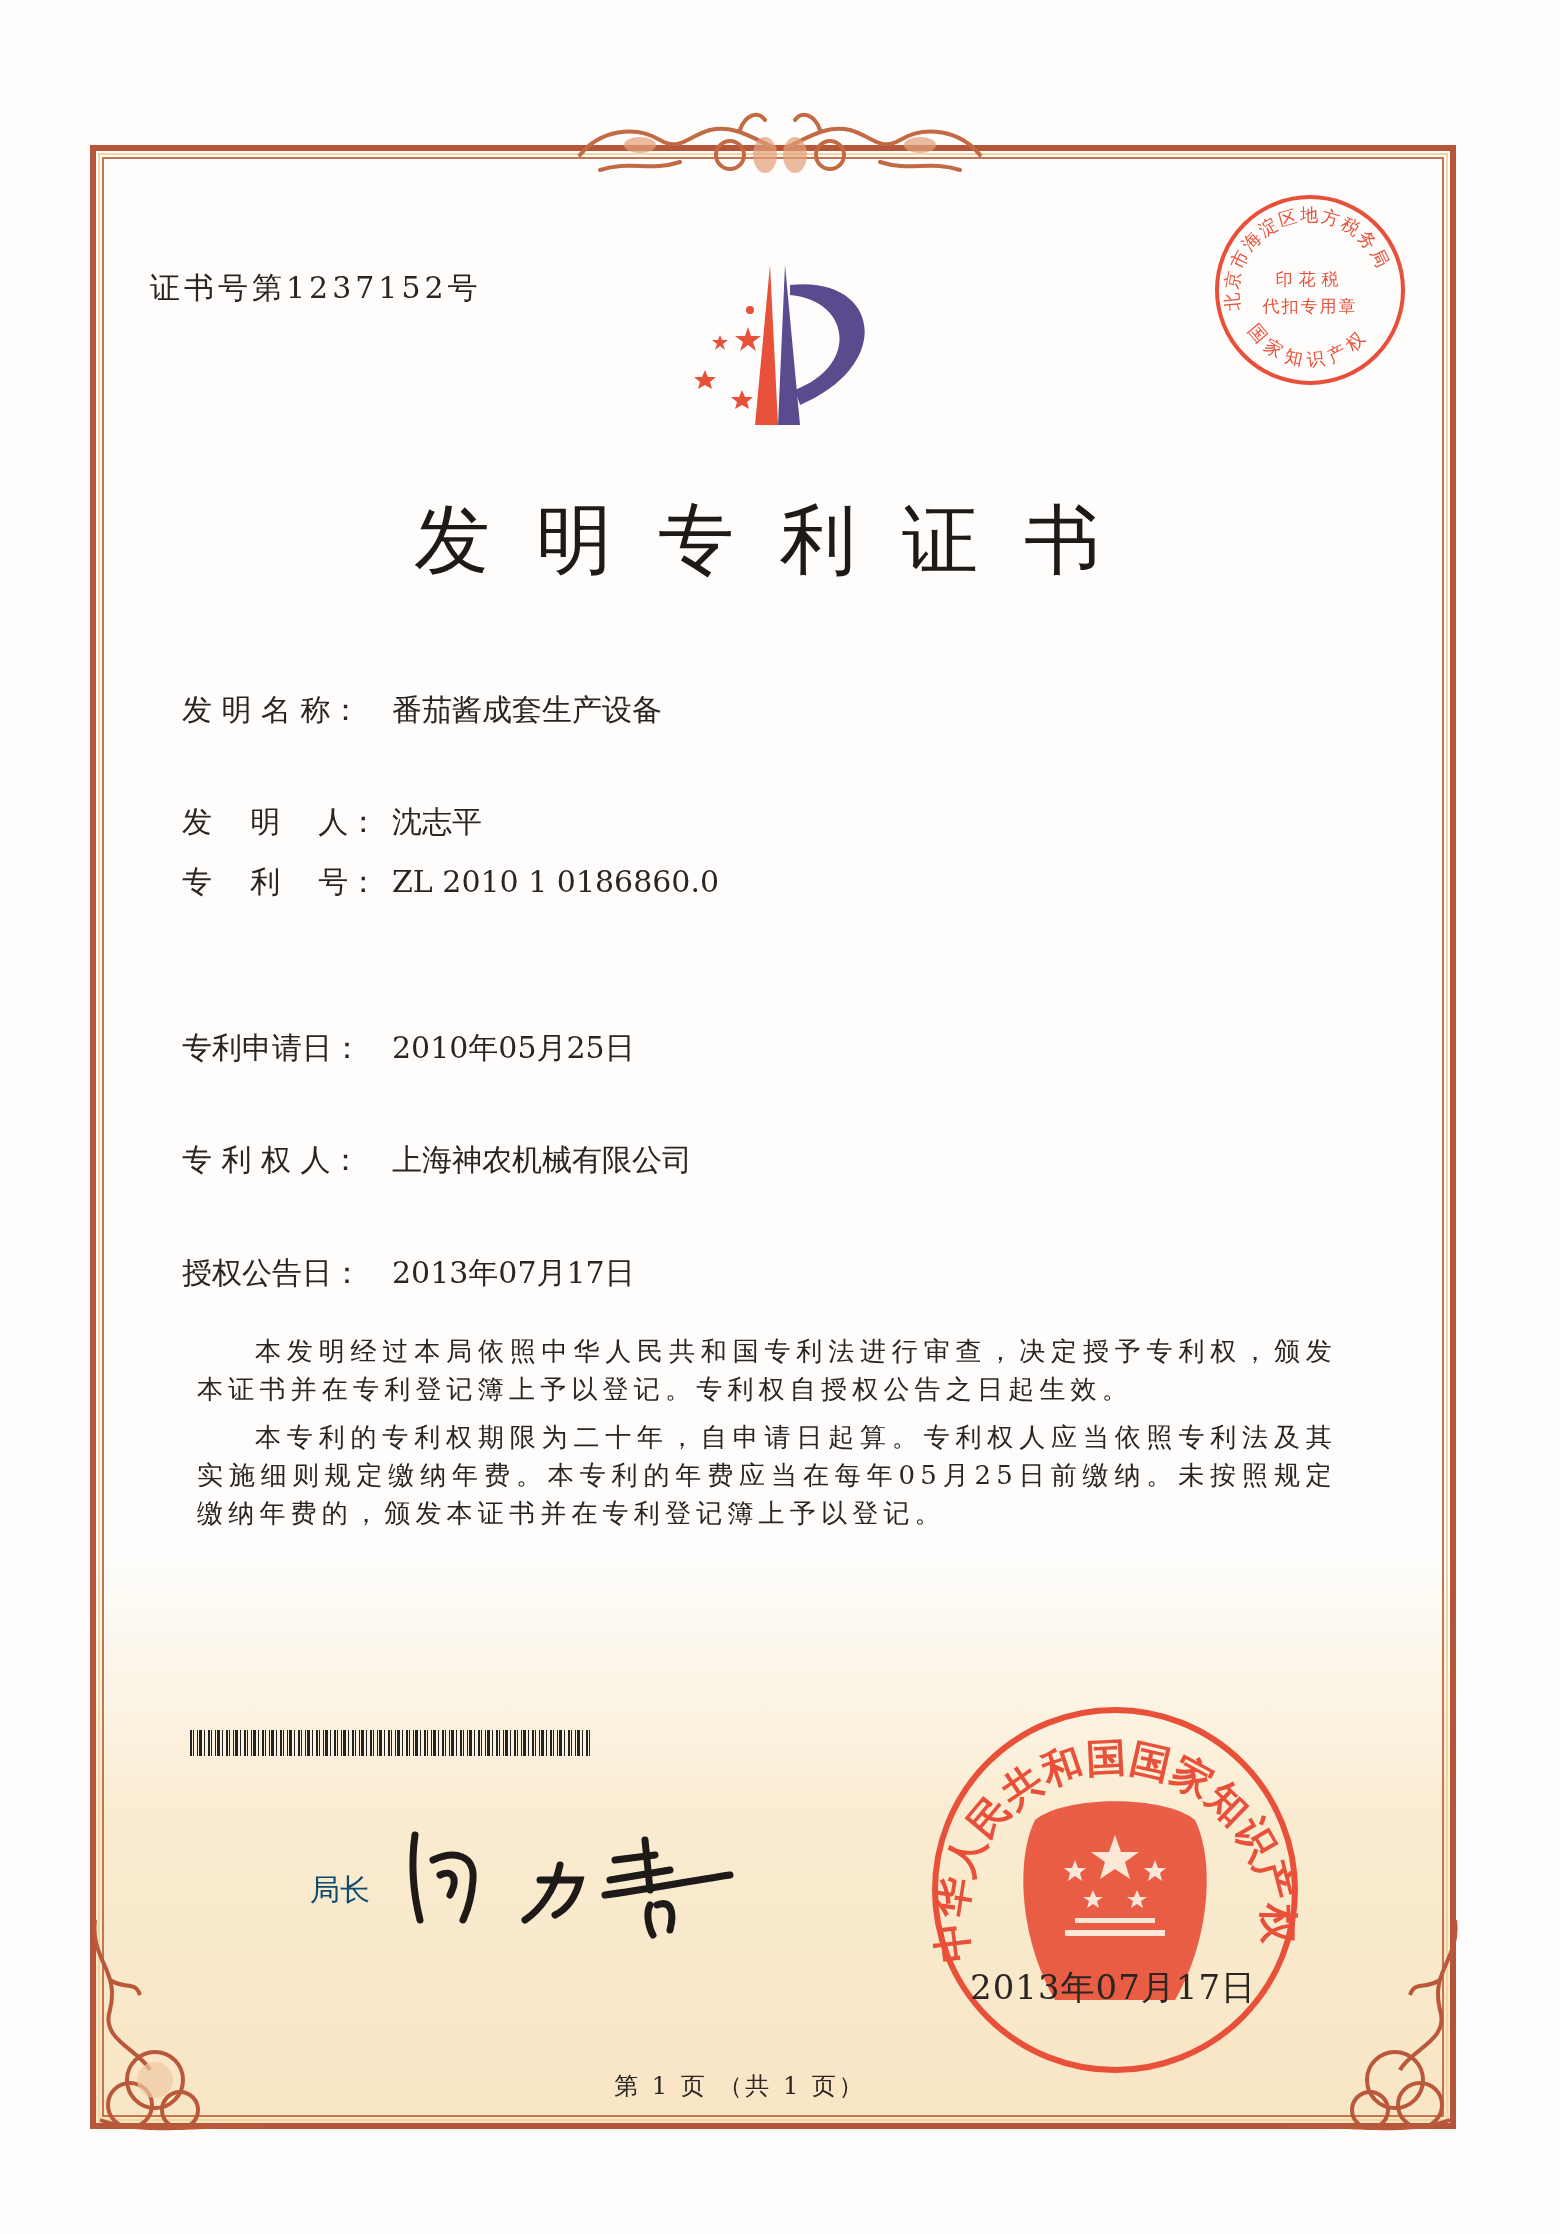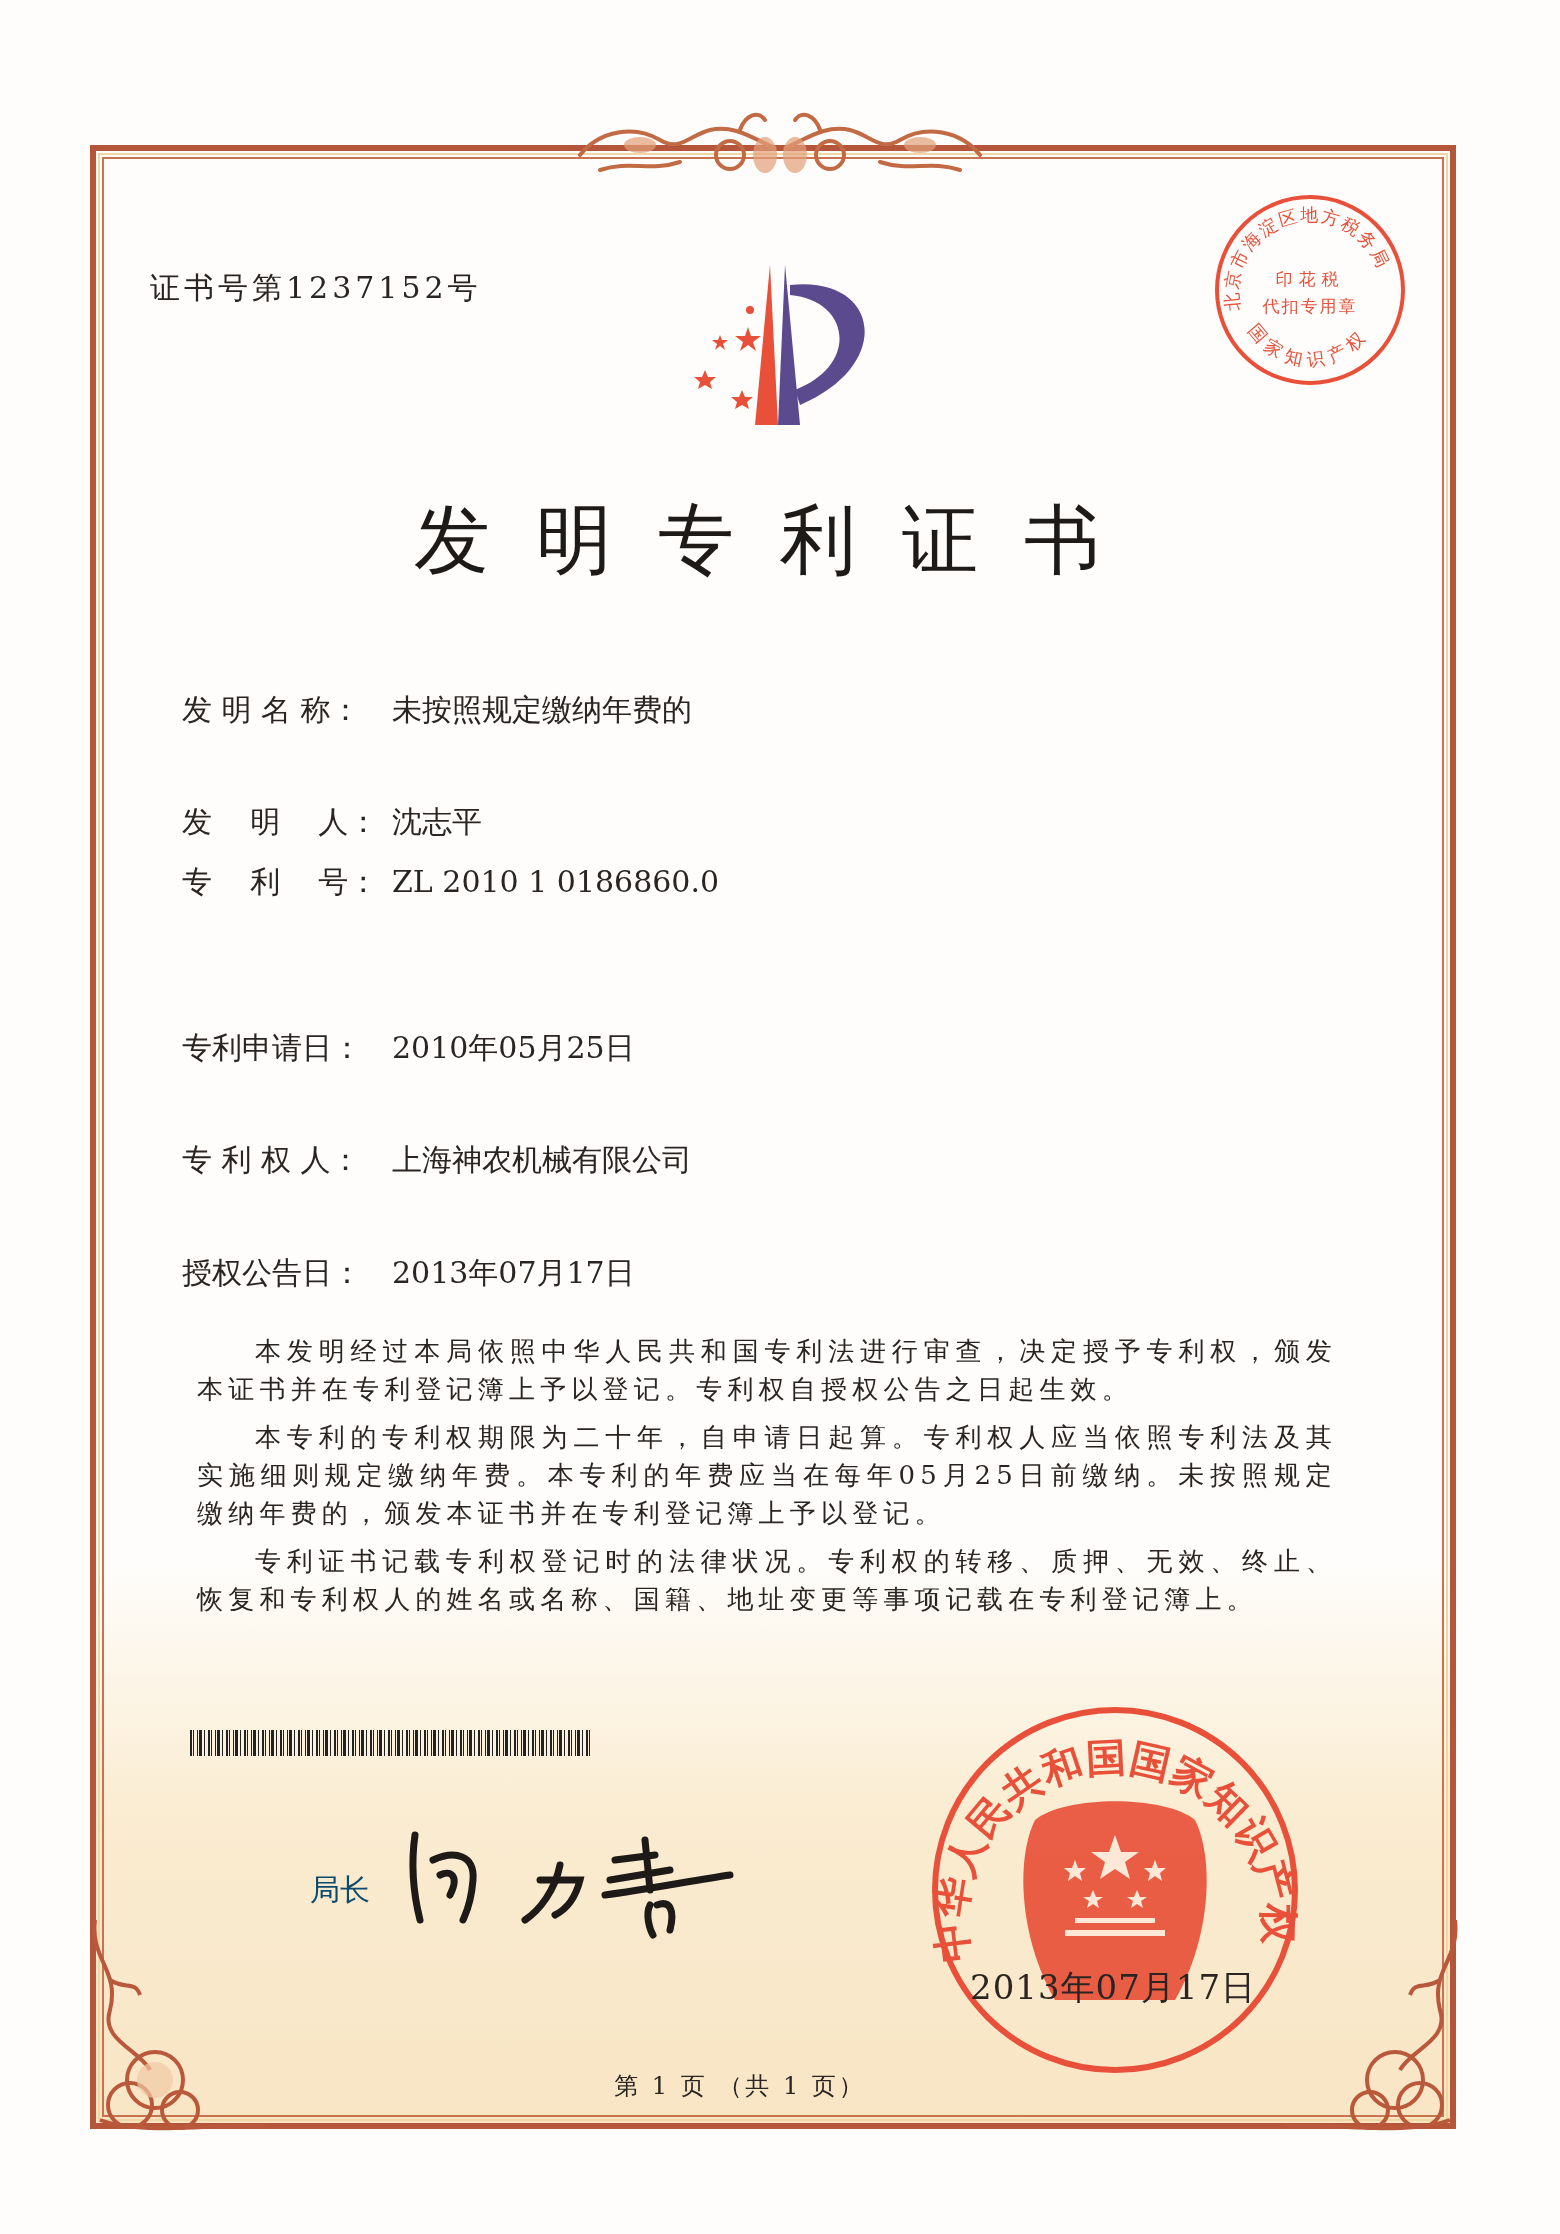--- a/index.html
+++ b/index.html
@@ -109,31 +109,30 @@
       <path id="arc2" d="M38 140 A72 72 0 0 0 162 140"></path>
     </defs>
   <text font-size="18" fill="#e8503a" font-family="DejaVu Serif, serif" letter-spacing="2"><textPath href="#arc1">北京市海淀区地方税务局</textPath></text>
   <text font-size="18" fill="#e8503a" font-family="DejaVu Serif, serif" letter-spacing="6"><textPath href="#arc2">国家知识产权局</textPath></text>
   <text x="100" y="95" text-anchor="middle" font-size="17" fill="#e8503a" letter-spacing="6">印花税</text>
   <text x="100" y="122" text-anchor="middle" font-size="17" fill="#e8503a" letter-spacing="2">代扣专用章</text>
 </svg>
 
 <div class="title">发明专利证书</div>
 
-<div class="field" style="top:690px"><span class="lbl">发 明 名 称：</span><span>未按照规定缴纳年费的</span></div>
+<div class="field" style="top:690px"><span class="lbl">发 明 名 称：</span><span>番茄酱成套生产设备</span></div>
 <div class="field" style="top:802px"><span class="lbl">发    明    人：</span><span>沈志平</span></div>
 <div class="field" style="top:862px"><span class="lbl">专    利    号：</span><span>ZL 2010 1 0186860.0</span></div>
 <div class="field" style="top:1028px"><span class="lbl">专利申请日：</span><span>2010年05月25日</span></div>
 <div class="field" style="top:1140px"><span class="lbl">专 利 权 人：</span><span>上海神农机械有限公司</span></div>
 <div class="field" style="top:1253px"><span class="lbl">授权公告日：</span><span>2013年07月17日</span></div>
 
 <div class="para" style="top:1322px">
   <p>本发明经过本局依照中华人民共和国专利法进行审查，决定授予专利权，颁发本证书并在专利登记簿上予以登记。专利权自授权公告之日起生效。</p>
   <p>本专利的专利权期限为二十年，自申请日起算。专利权人应当依照专利法及其实施细则规定缴纳年费。本专利的年费应当在每年05月25日前缴纳。未按照规定缴纳年费的，颁发本证书并在专利登记簿上予以登记。</p>
-  <p>专利证书记载专利权登记时的法律状况。专利权的转移、质押、无效、终止、恢复和专利权人的姓名或名称、国籍、地址变更等事项记载在专利登记簿上。</p>
 </div>
 
 <div class="barcode"></div>
 
 <div class="director">局长</div>
 <svg class="signature" viewBox="0 0 360 120">
   <g fill="none" stroke="#1e1a18" stroke-width="7" stroke-linecap="round">
     <path d="M20 15 C15 50, 20 80, 25 100"></path>
     <path d="M38 40 C60 30, 80 35, 78 60 C76 85, 70 95, 68 100"></path>
     <path d="M45 55 C55 50, 65 55, 55 75"></path>

